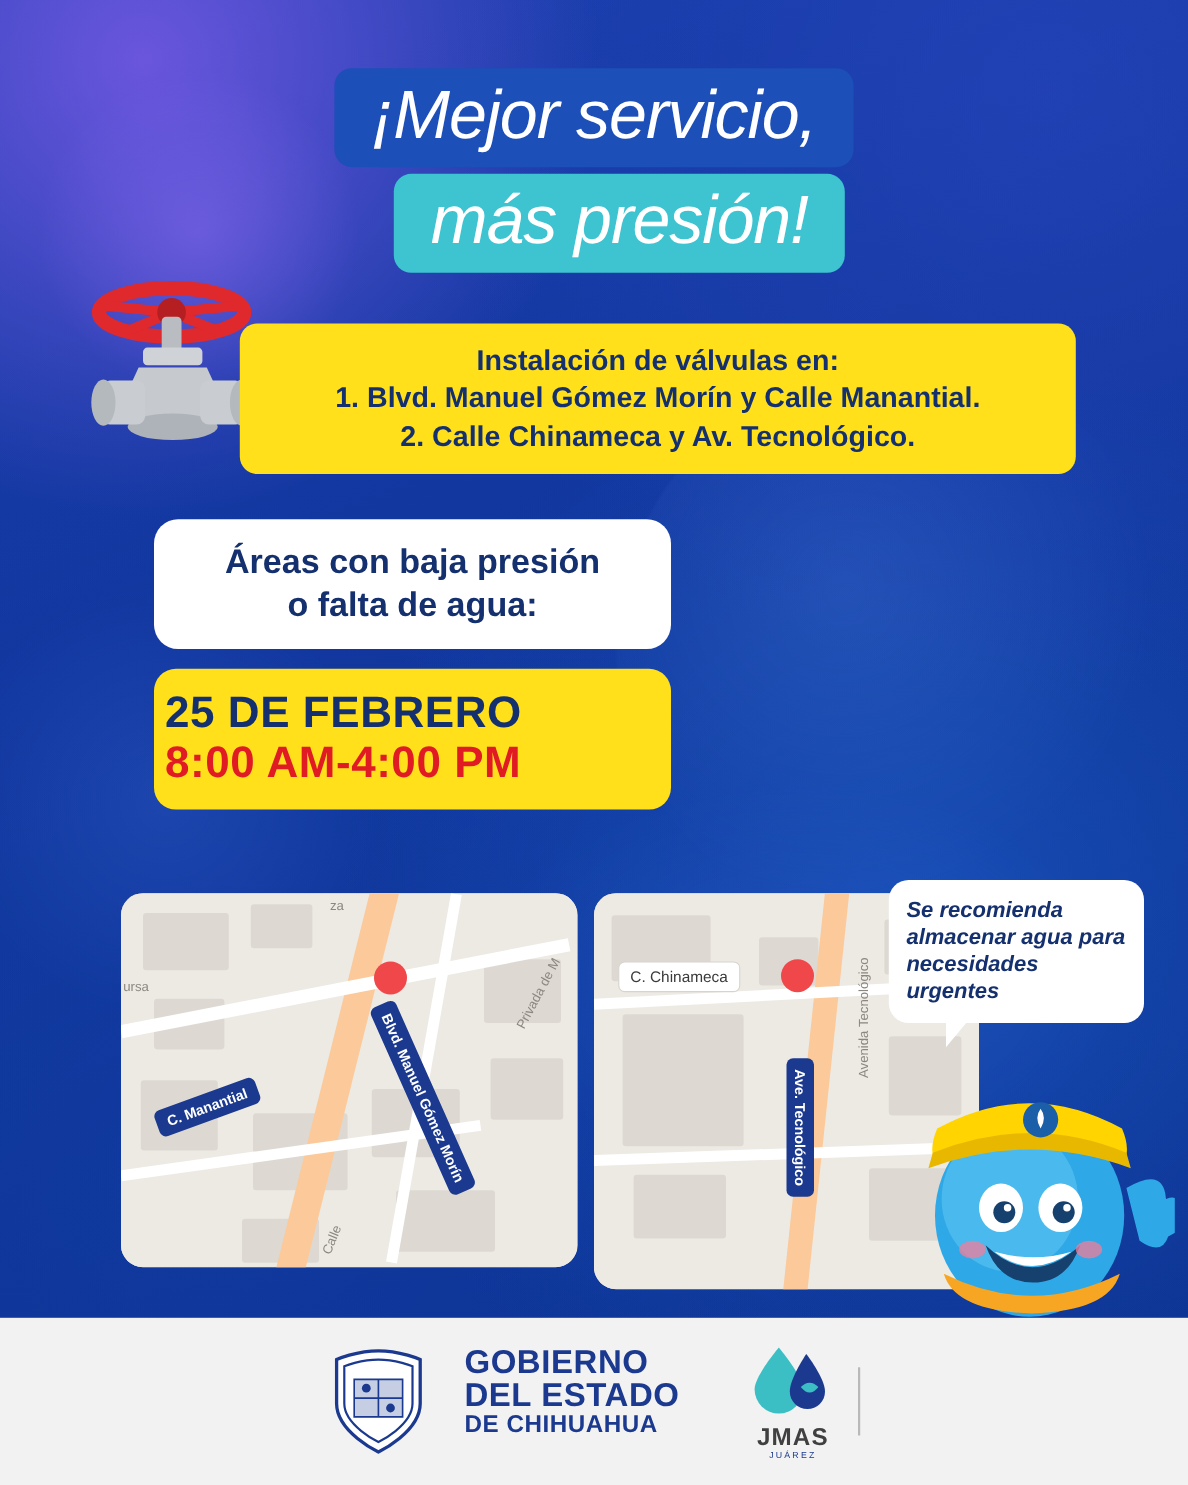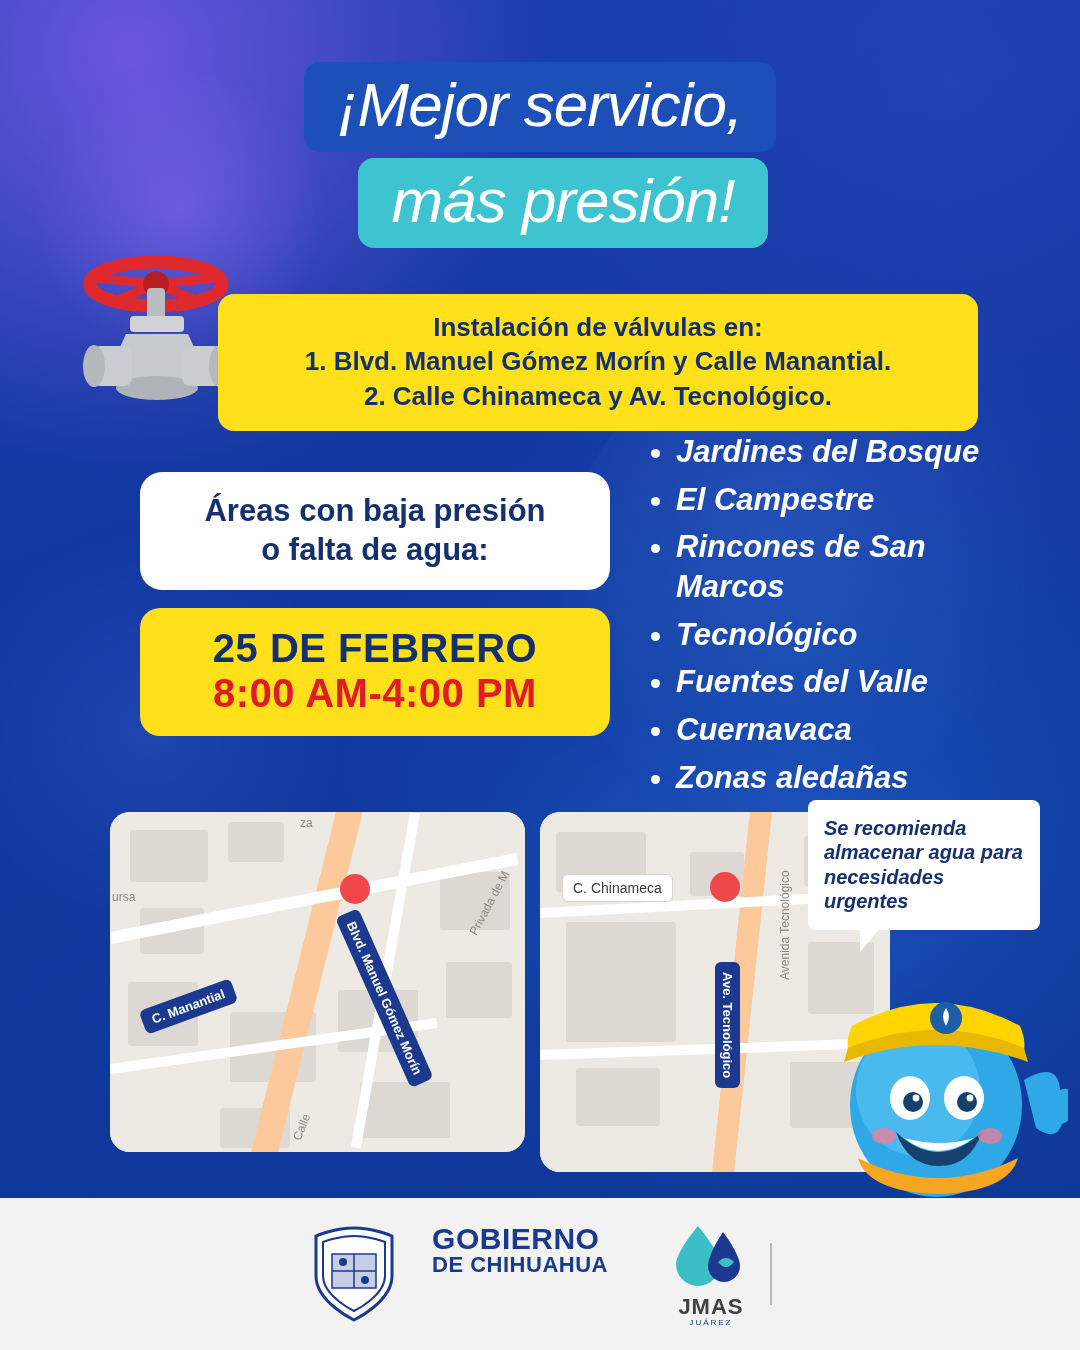--- a/index.html
+++ b/index.html
@@ -53,21 +53,21 @@
     position:absolute;left:140px;top:472px;width:470px;
     background:#ffffff;border-radius:22px;
     padding:20px 18px;text-align:center;box-sizing:border-box;
     color:#14306e;font-weight:bold;font-size:31px;line-height:1.25;
   }
 
   
   .date-box{
     position:absolute;left:140px;top:608px;width:470px;
     background:#ffe01b;border-radius:20px;
-    padding:18px 10px 20px 10px;text-align:center;box-sizing:border-box;
+    padding:18px 10px 20px 10px;text-align:left;box-sizing:border-box;
   }
   .date-main{color:#14306e;font-weight:bold;font-size:40px;line-height:1.1;letter-spacing:.5px;}
   .date-time{color:#e01b24;font-weight:bold;font-size:40px;line-height:1.15;letter-spacing:.5px;}
 
   
   .areas-list{
     position:absolute;left:640px;top:432px;width:400px;
     color:#ffffff;font-style:italic;font-weight:bold;font-size:31px;line-height:1.28;
   }
   .areas-list ul{margin:0;padding-left:36px;}
@@ -87,21 +87,21 @@
   .street-lbl{
     position:absolute;background:#1b3a8f;color:#fff;font-size:13px;font-weight:bold;
     padding:5px 10px;border-radius:6px;white-space:nowrap;
   }
   .street-lbl.plain{background:#ffffff;color:#3a3a3a;border:1px solid #d8d4cd;font-weight:normal;font-size:14px;}
   .map-text{position:absolute;color:#8b8780;font-size:12px;white-space:nowrap;}
 
   
   .bubble{
     position:absolute;left:808px;top:800px;width:232px;
-    background:#ffffff;border-radius:8px;padding:16px 16px;
+    background:#ffffff;border-radius:18px;padding:16px 16px;
     color:#14306e;font-weight:bold;font-style:italic;font-size:20px;line-height:1.22;
     box-sizing:border-box;
   }
   .bubble:after{
     content:"";position:absolute;left:52px;bottom:-22px;
     border-width:24px 20px 0 0;border-style:solid;
     border-color:#ffffff transparent transparent transparent;
   }
 
   
@@ -159,31 +159,20 @@
   <div class="areas-box">
     <div>Áreas con baja presión</div>
     <div>o falta de agua:</div>
   </div>
 
   <div class="date-box">
     <div class="date-main">25 DE FEBRERO</div>
     <div class="date-time">8:00 AM-4:00 PM</div>
   </div>
 
-  <div class="areas-list">
-    <ul>
-      <li>Jardines del Bosque</li>
-      <li>El Campestre</li>
-      <li>Rincones de San Marcos</li>
-      <li>Tecnológico</li>
-      <li>Fuentes del Valle</li>
-      <li>Cuernavaca</li>
-      <li>Zonas aledañas</li>
-    </ul>
-  </div>
 
   <div class="map-card map1">
     <div class="map-bg"></div>
     <div class="blk" style="left:20px;top:18px;width:78px;height:52px;"></div>
     <div class="blk" style="left:118px;top:10px;width:56px;height:40px;"></div>
     <div class="blk" style="left:30px;top:96px;width:64px;height:46px;"></div>
     <div class="blk" style="left:18px;top:170px;width:70px;height:64px;"></div>
     <div class="blk" style="left:120px;top:200px;width:86px;height:70px;"></div>
     <div class="blk" style="left:228px;top:178px;width:80px;height:62px;"></div>
     <div class="blk" style="left:330px;top:60px;width:70px;height:58px;"></div>
@@ -256,20 +245,21 @@
         <path d="M46 4 C66 4 84 12 84 12 L84 52 C84 78 46 96 46 96 C46 96 8 78 8 52 L8 12 C8 12 26 4 46 4z" fill="#ffffff" stroke="#1b3a8f" stroke-width="3"></path>
         <path d="M46 12 C62 12 77 18 77 18 L77 52 C77 72 46 87 46 87 C46 87 15 72 15 52 L15 18 C15 18 30 12 46 12z" fill="none" stroke="#1b3a8f" stroke-width="2"></path>
         <rect x="24" y="30" width="44" height="34" fill="#1b3a8f" opacity=".25"></rect>
         <path d="M24 30 h44 v34 h-44z" fill="none" stroke="#1b3a8f" stroke-width="1.5"></path>
         <path d="M24 47 h44 M46 30 v34" stroke="#1b3a8f" stroke-width="1.5"></path>
         <circle cx="35" cy="38" r="4" fill="#1b3a8f"></circle>
         <circle cx="57" cy="56" r="4" fill="#1b3a8f"></circle>
       </svg>
       <div class="gob-text">
         <div class="gob-l1">GOBIERNO</div>
+        <div class="gob-l2">DEL ESTADO</div>
         <div class="gob-l3">DE CHIHUAHUA</div>
       </div>
     </div>
 
     <div class="jmas">
       <div style="text-align:center;">
         <svg width="86" height="70" viewBox="0 0 86 70">
           <path d="M30 4 C30 4 8 30 8 42 a22 22 0 0 0 44 0 C52 30 30 4 30 4z" fill="#3bbfc4"></path>
           <path d="M55 10 C55 10 40 32 40 44 a16 16 0 0 0 32 0 C72 32 55 10 55 10z" fill="#1b3a8f"></path>
           <path d="M50 40 q8 -8 16 0 q-8 10 -16 0z" fill="#3bbfc4"></path>

